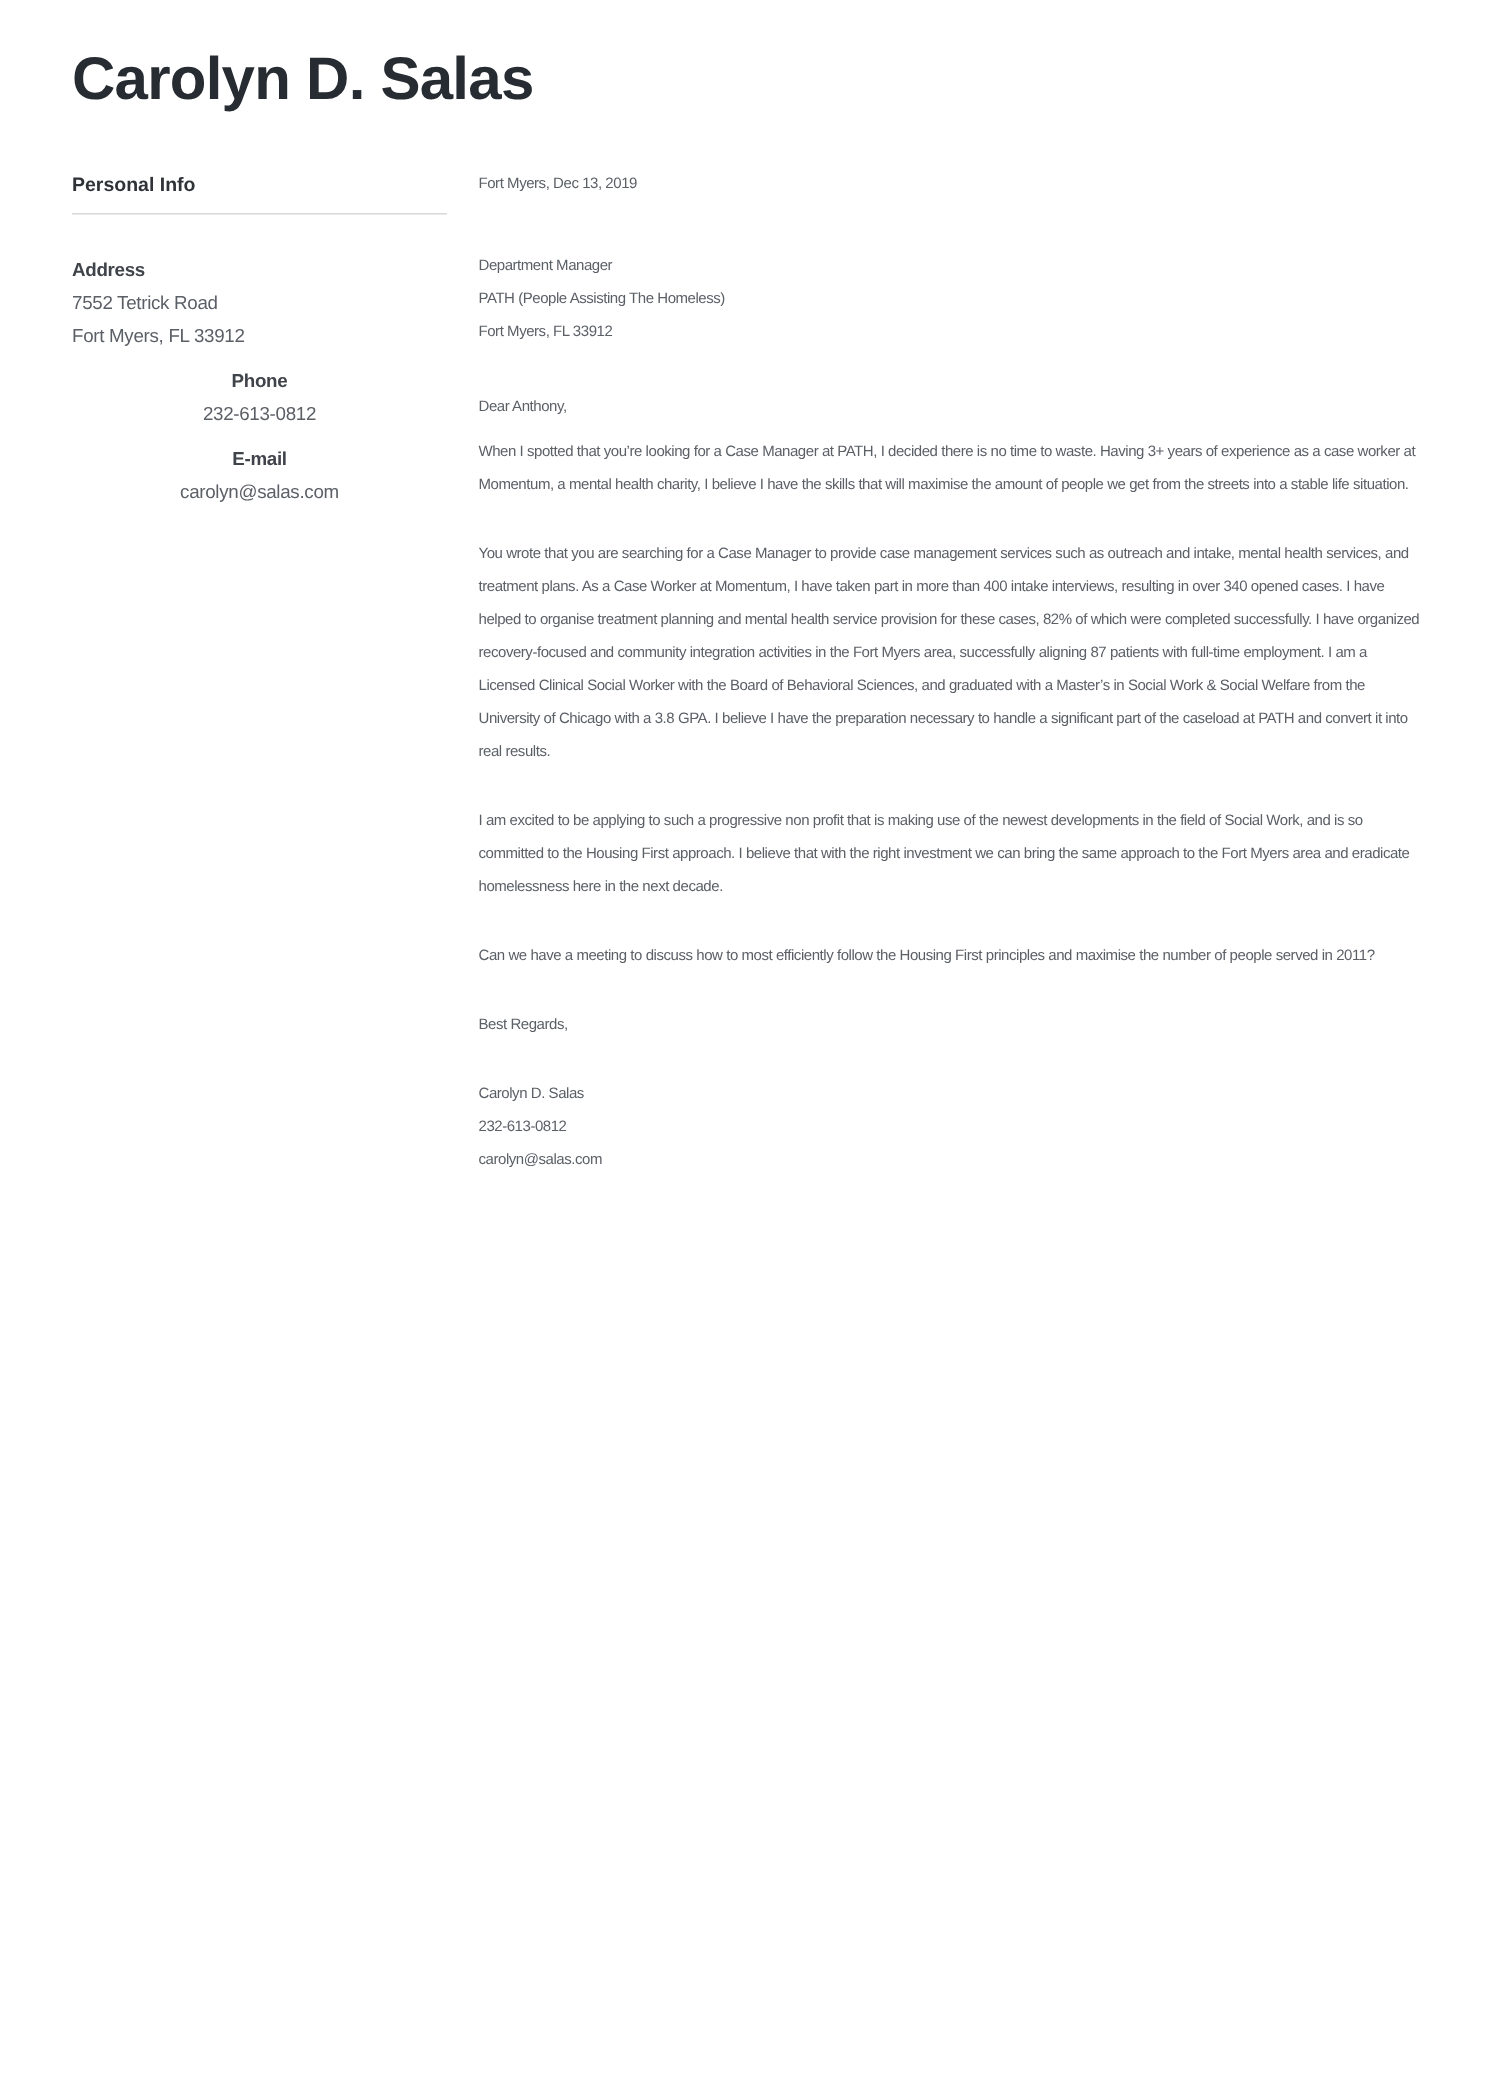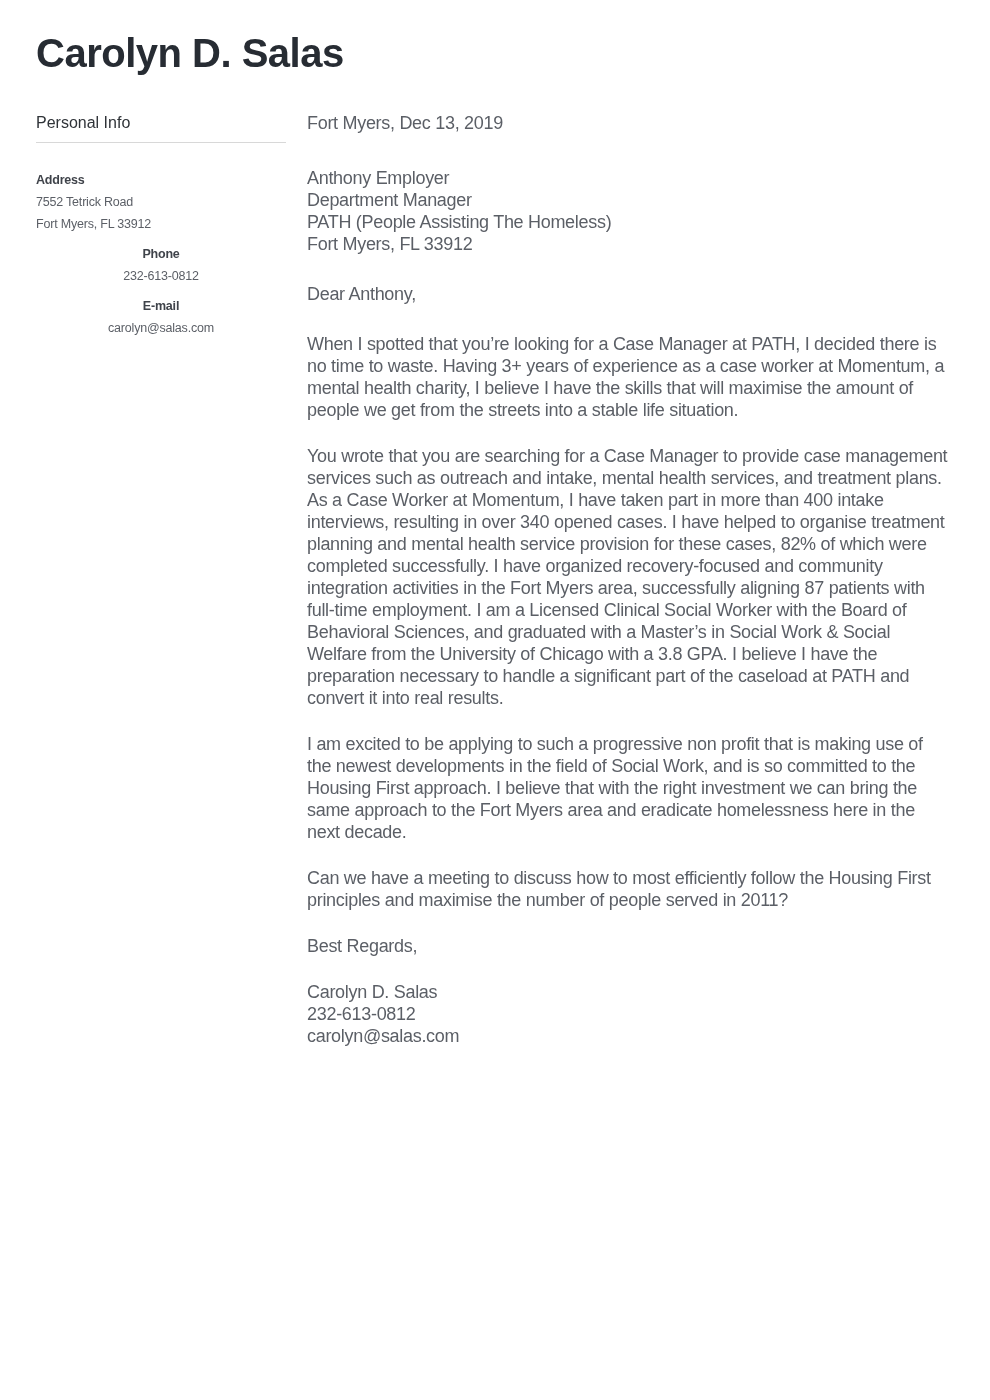--- a/index.html
+++ b/index.html
@@ -12,21 +12,21 @@
   }
   * { box-sizing: border-box; }
   html, body { margin: 0; padding: 0; background: #ffffff; }
   body { font-family: "Liberation Sans", sans-serif; }
 
   .page {
     position: relative;
     width: 990px;
     height: 1284px;
     background: var(--page-bg);
-    padding: 30px 40px 0 36px;
+    padding: 30px 40px 0 48px;
     overflow: hidden;
   }
 
   h1.doc-title {
     margin: 0;
     font-size: 40px;
     line-height: 46px;
     font-weight: bold;
     letter-spacing: -0.5px;
     color: var(--title-color);
@@ -38,23 +38,23 @@
     align-items: flex-start;
   }
 
   
   .sidebar {
     flex: 0 0 250px;
     width: 250px;
   }
   .sidebar h2 {
     margin: 0;
-    font-size: 16px;
+    font-size: 13px;
     line-height: 22px;
-    font-weight: normal;
+    font-weight: bold;
     color: var(--heading-color);
     padding-bottom: 8px;
     border-bottom: 1px solid var(--rule-color);
   }
   .side-section {
     font-size: 12.5px;
     line-height: 22px;
     letter-spacing: -0.2px;
   }
   .side-section:first-of-type { margin-top: 26px; }
@@ -62,29 +62,29 @@
   .side-label {
     font-weight: bold;
     color: var(--label-color);
   }
   .side-value { color: var(--body-color); }
 
   
   .letter {
     flex: 1 1 auto;
     margin-left: 21px;
-    font-size: 18px;
+    font-size: 10px;
     line-height: 22px;
     letter-spacing: -0.3px;
     color: var(--body-color);
   }
   .letter p { margin: 0 0 24px 0; }
   .letter p.date-line { margin-bottom: 33px; }
   .recipient-block { margin-bottom: 28px; }
-  .letter p.salutation { margin-bottom: 28px; }
+  .letter p.salutation { margin-bottom: 8px; }
   .letter p.closing { margin-bottom: 24px; }
   .signature-block { margin-bottom: 0; }
 </style>
 </head>
 <body>
 
 <div class="page">
 
   <h1 class="doc-title">Carolyn D. Salas</h1>
 
@@ -108,21 +108,20 @@
         <div class="side-label">E-mail</div>
         <div class="side-value">carolyn@salas.com</div>
       </div>
     </aside>
 
     <main class="letter">
 
       <p class="date-line">Fort Myers, Dec 13, 2019</p>
 
       <div class="recipient-block">
-        <div>Anthony Employer</div>
         <div>Department Manager</div>
         <div>PATH (People Assisting The Homeless)</div>
         <div>Fort Myers, FL 33912</div>
       </div>
 
       <p class="salutation">Dear Anthony,</p>
 
       <p>When I spotted that you’re looking for a Case Manager at PATH, I decided there is no time to waste. Having 3+ years of experience as a case worker at Momentum, a mental health charity, I believe I have the skills that will maximise the amount of people we get from the streets into a stable life situation.</p>
       <p>You wrote that you are searching for a Case Manager to provide case management services such as outreach and intake, mental health services, and treatment plans. As a Case Worker at Momentum, I have taken part in more than 400 intake interviews, resulting in over 340 opened cases. I have helped to organise treatment planning and mental health service provision for these cases, 82% of which were completed successfully. I have organized recovery-focused and community integration activities in the Fort Myers area, successfully aligning 87 patients with full-time employment. I am a Licensed Clinical Social Worker with the Board of Behavioral Sciences, and graduated with a Master’s in Social Work &amp; Social Welfare from the University of Chicago with a 3.8 GPA. I believe I have the preparation necessary to handle a significant part of the caseload at PATH and convert it into real results.</p>
       <p>I am excited to be applying to such a progressive non profit that is making use of the newest developments in the field of Social Work, and is so committed to the Housing First approach. I believe that with the right investment we can bring the same approach to the Fort Myers area and eradicate homelessness here in the next decade.</p>

